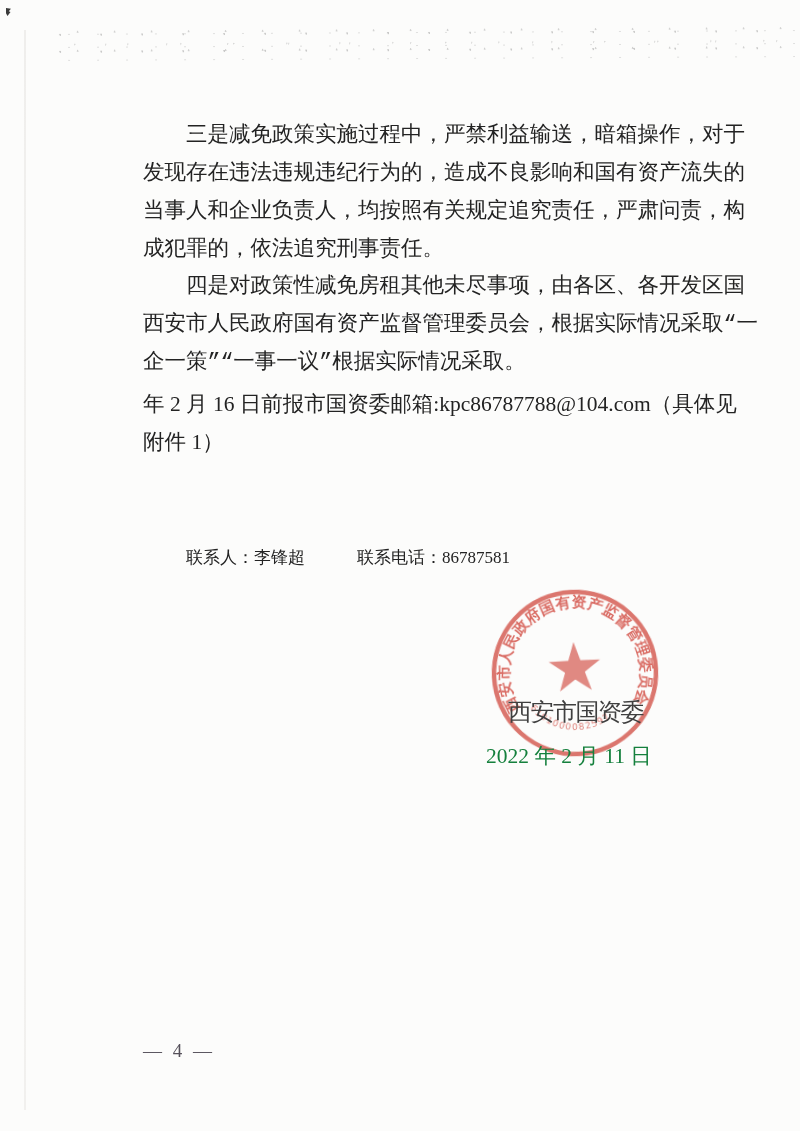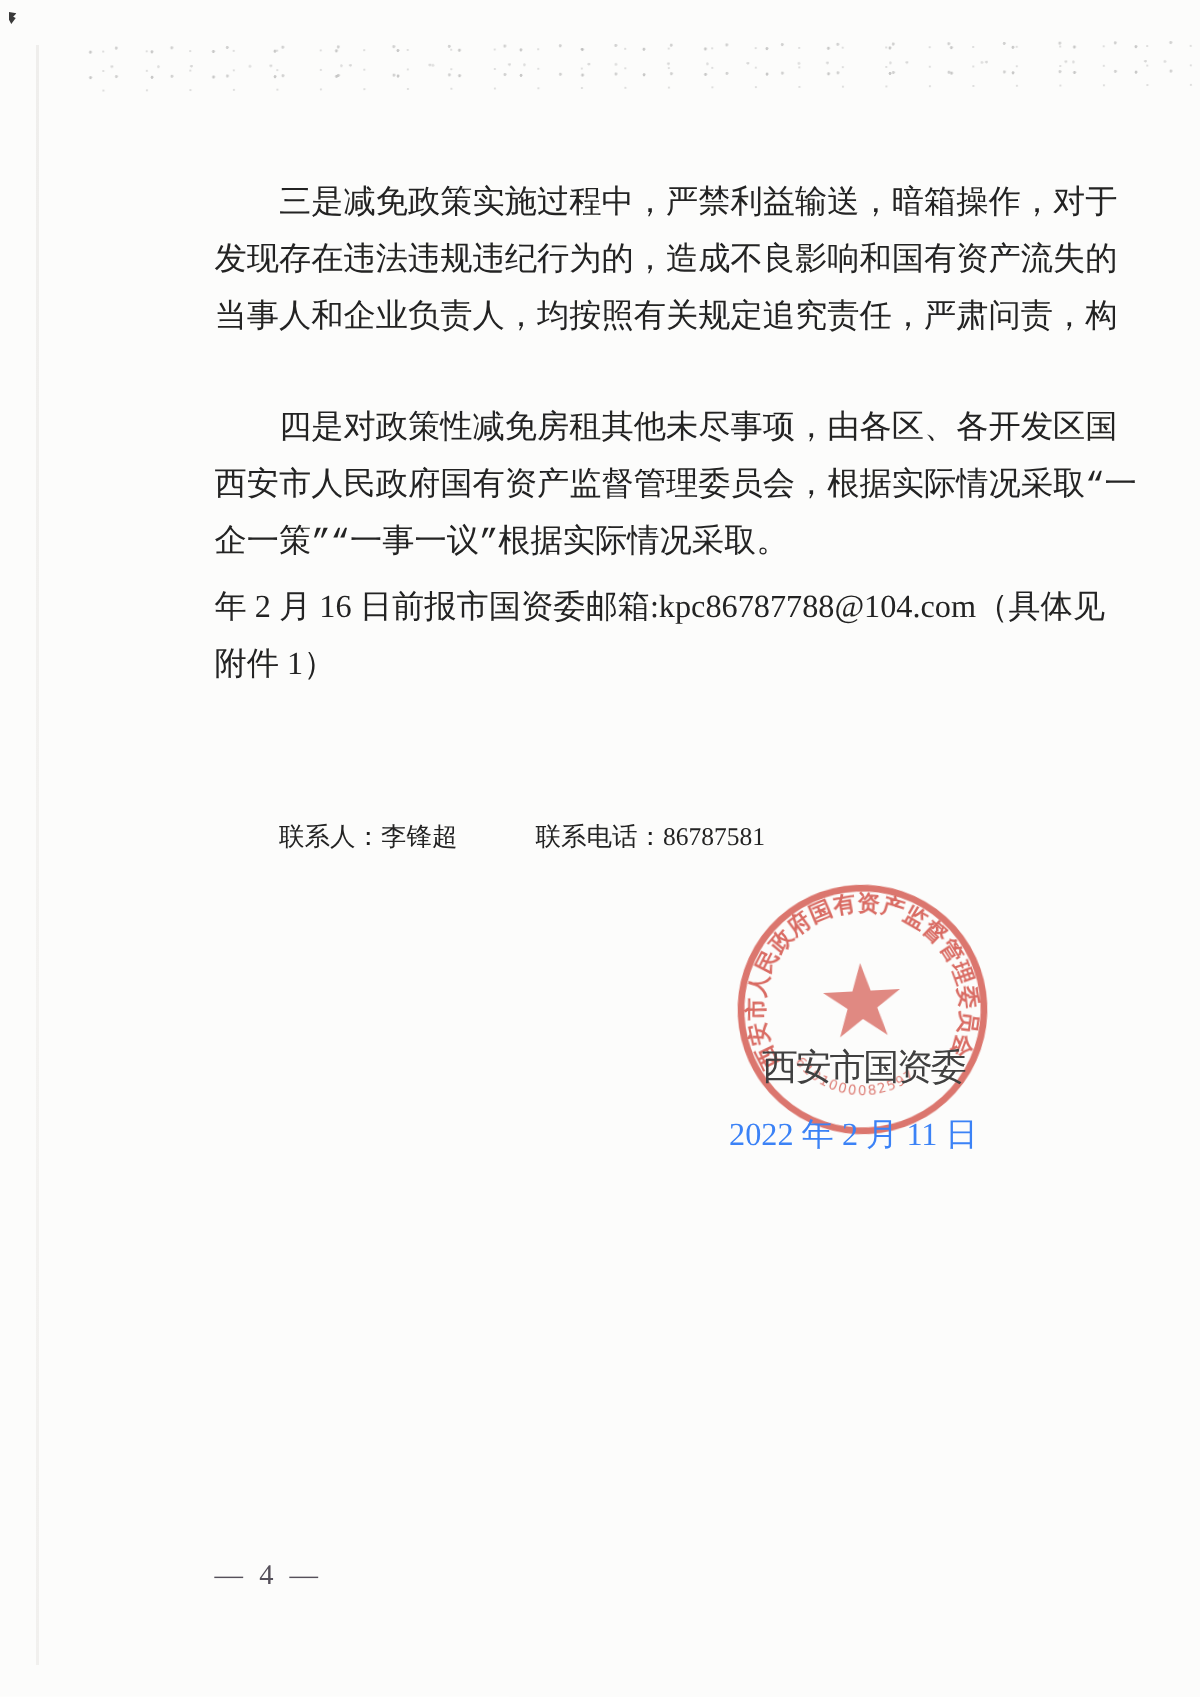--- a/index.html
+++ b/index.html
@@ -90,21 +90,21 @@
     letter-spacing: -1.5px;
     color: #404040;
     z-index: 3;
     white-space: pre;
   }
   .signature-date {
     position: absolute;
     left: 486px; top: 741px;
     font-size: 21.5px;
     line-height: 30px;
-    color: #3b82f6;
+    color: #15803d;
     z-index: 3;
     white-space: pre;
   }
   .page-number {
     position: absolute;
     left: 143px; top: 1040px;
     font-size: 19px;
     letter-spacing: 3px;
     color: #55505a;
     white-space: pre;
@@ -116,20 +116,21 @@
 <div class="page">
 
   <div class="noise-band"></div>
   <div class="scan-line-left"></div>
   <div class="corner-speck"></div>
 
   <div class="body-text p1">
     <div class="line indent">三是减免政策实施过程中，严禁利益输送，暗箱操作，对于</div>
     <div class="line">发现存在违法违规违纪行为的，造成不良影响和国有资产流失的</div>
     <div class="line">当事人和企业负责人，均按照有关规定追究责任，严肃问责，构</div>
+    <div class="line">成犯罪的，依法追究刑事责任。</div>
   </div>
 
   <div class="body-text p2">
     <div class="line indent">四是对政策性减免房租其他未尽事项，由各区、各开发区国</div>
     <div class="line">西安市人民政府国有资产监督管理委员会，根据实际情况采取“一</div>
     <div class="line">企一策”“一事一议”根据实际情况采取。</div>
   </div>
 
   <div class="body-text p3">
     <div class="line">年 2 月 16 日前报市国资委邮箱:kpc86787788@104.com（具体见</div>

